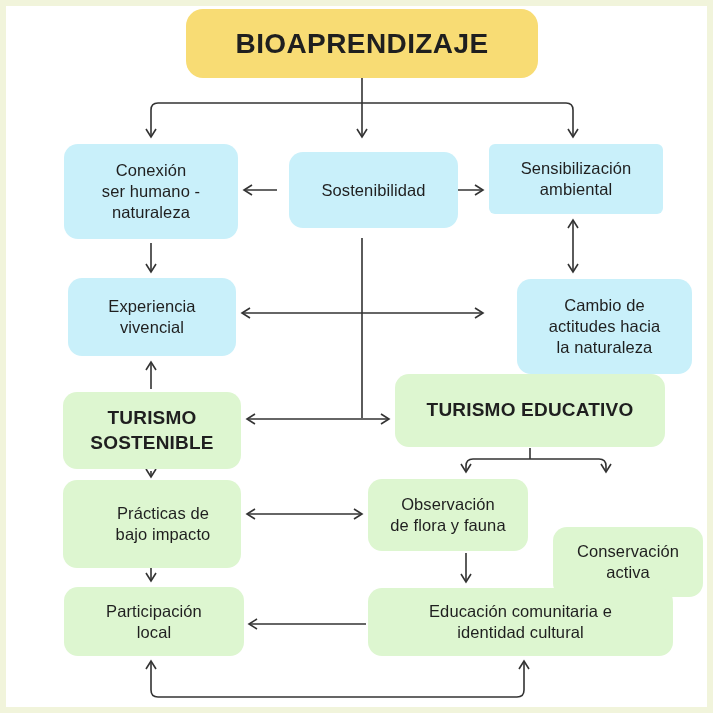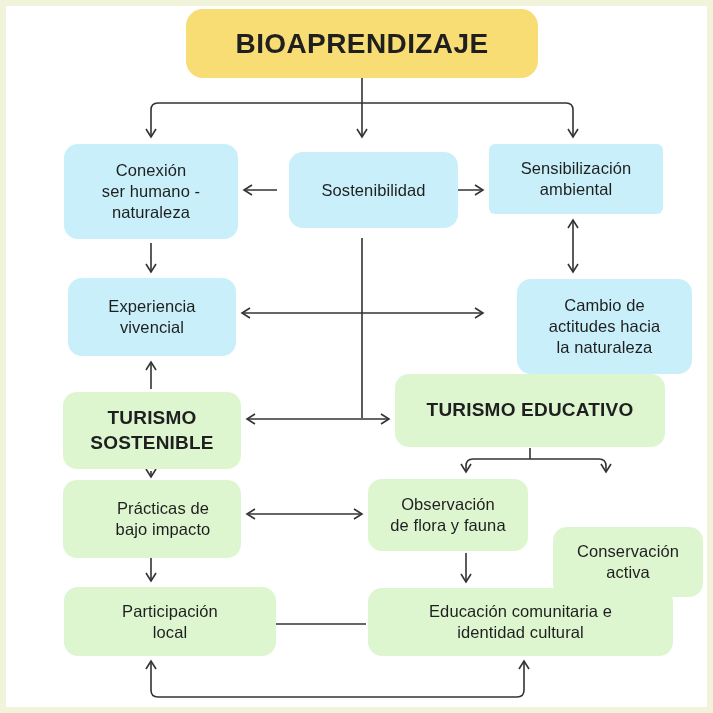--- a/index.html
+++ b/index.html
@@ -106,36 +106,36 @@
 
   <div class="node green bold" style="left:57px; top:386px; width:178px; height:77px;">
     <span class="label">TURISMO
 SOSTENIBLE</span>
   </div>
 
   <div class="node green bold" style="left:389px; top:368px; width:270px; height:73px;">
     <span class="label">TURISMO EDUCATIVO</span>
   </div>
 
-  <div class="node green" style="left:57px; top:474px; width:178px; height:78px;padding-left:22px;">
+  <div class="node green" style="left:57px; top:474px; width:178px; height:88px;padding-left:22px;">
     <span class="label">Prácticas de
 bajo impacto</span>
   </div>
 
   <div class="node green" style="left:362px; top:473px; width:160px; height:72px;justify-content:center;">
     <span class="label">Observación
 de flora y fauna</span>
   </div>
 
   <div class="node green" style="left:547px; top:473px; width:150px; height:70px;margin-top:48px;">
     <span class="label">Conservación
 activa</span>
   </div>
 
-  <div class="node green" style="left:58px; top:581px; width:212px; height:69px;">
+  <div class="node green" style="left:58px; top:581px; width:180px; height:69px;">
     <span class="label">Participación
 local</span>
   </div>
 
   <div class="node green" style="left:362px; top:582px; width:305px; height:68px;">
     <span class="label">Educación comunitaria e
 identidad cultural</span>
   </div>
 
 </div>

